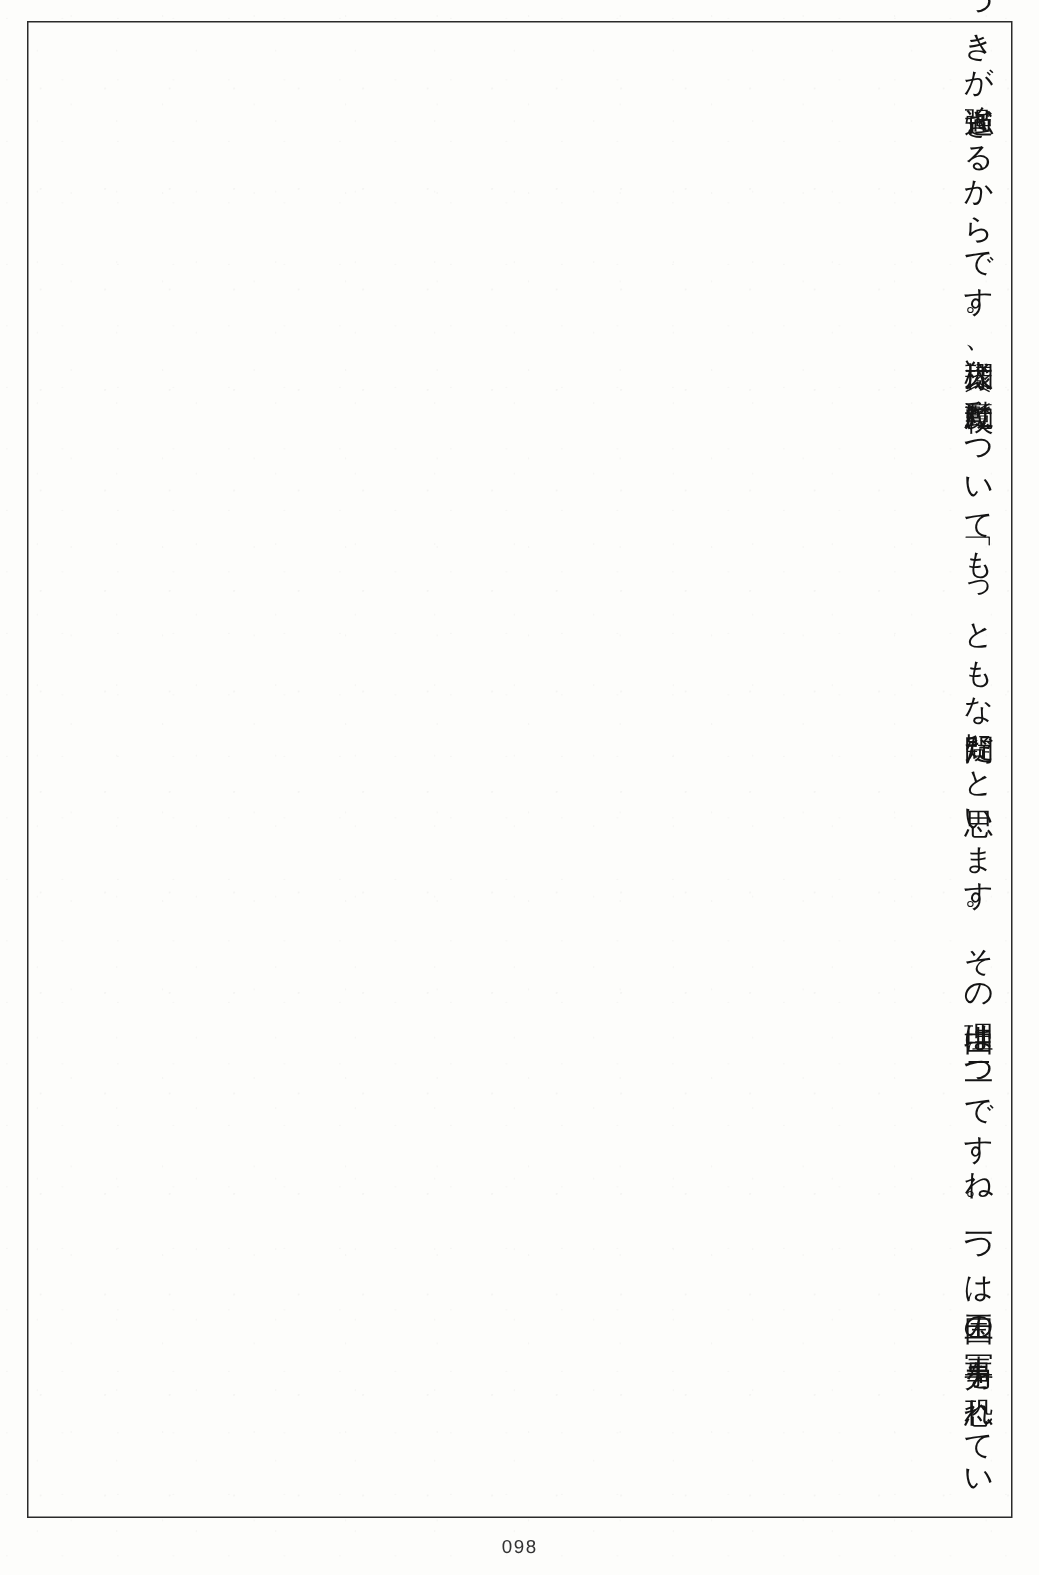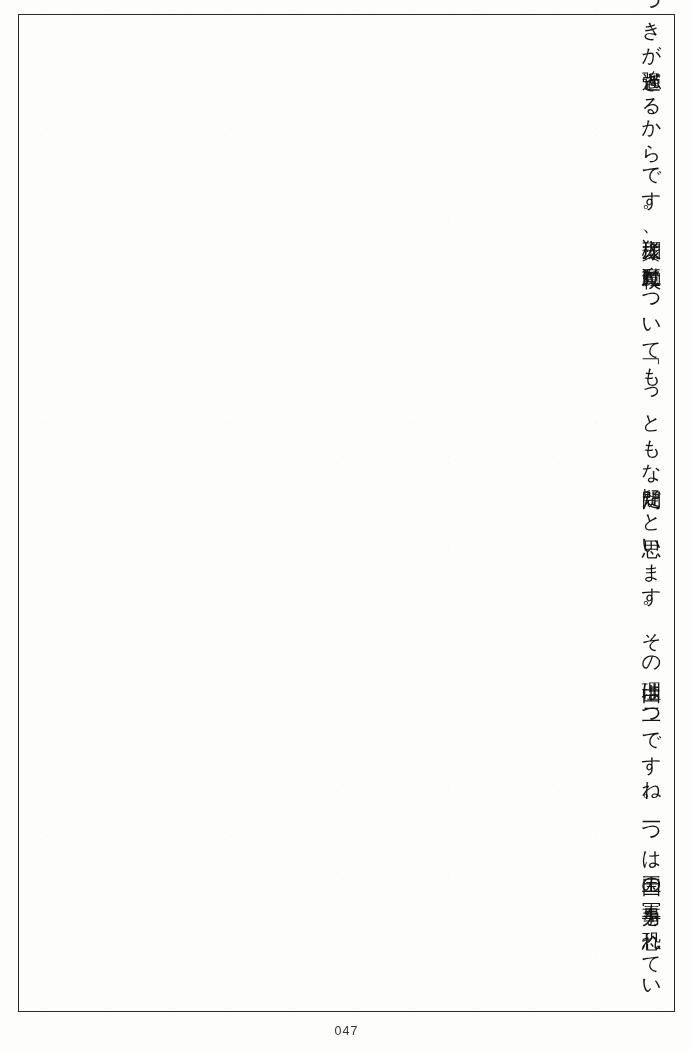--- a/index.html
+++ b/index.html
@@ -94,14 +94,14 @@
 <div id="page">
 
   <div id="text-block">
     <div class="vline">「もっともな疑問だと思います。その理由は二つですね。一つは王国の軍事力を恐れてい</div>
     <div class="vline">るから、もう一つは経済的な結びつきが強過ぎるからです。翔太様、《魔動杖》について</div>
 
   </div>
 
   <div id="grain"></div>
 
-  <div id="page-number">047</div>
+  <div id="page-number">098</div>
 </div>
 
 </body></html>

